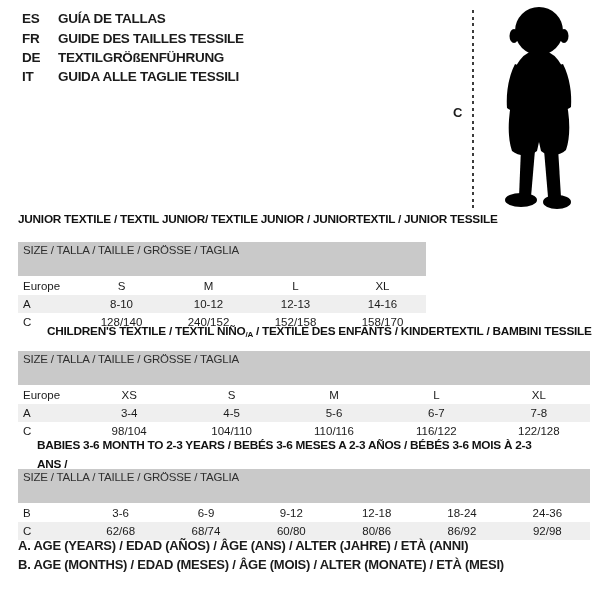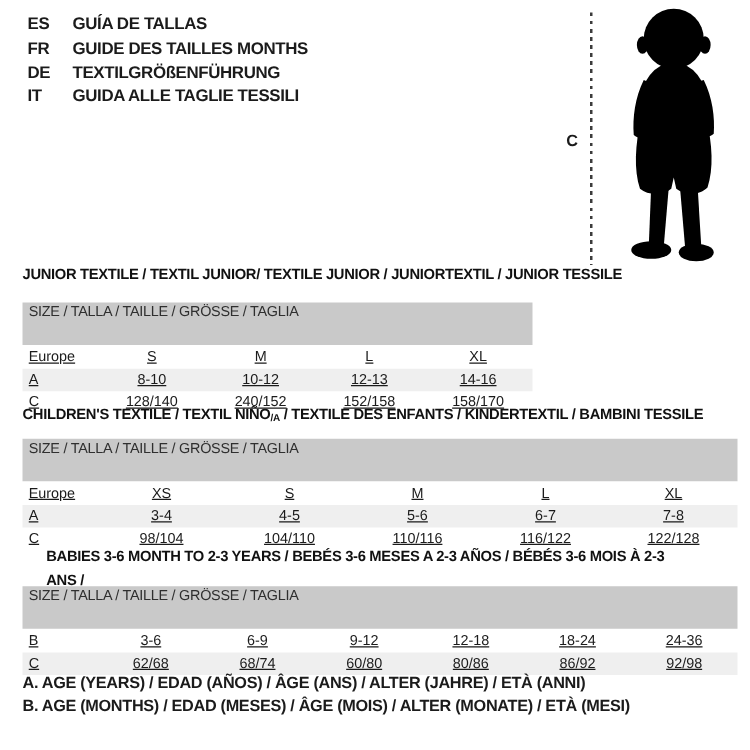--- a/index.html
+++ b/index.html
@@ -18,53 +18,53 @@
   .figure { position:absolute; left:450px; top:4px; width:150px; height:212px; }
   .dash-line { position:absolute; left:22px; top:6px; width:2px; height:202px;
     background:repeating-linear-gradient(180deg,#3c3c3c 0 3px,transparent 3px 6.5px); }
   .c-label { position:absolute; left:3px; top:101px; font-weight:bold; font-size:13px; }
   .figure svg { position:absolute; left:32px; top:0; }
 
   
   .sec-title { position:absolute; left:18px; font-weight:bold; font-size:11.8px;
     letter-spacing:-0.25px; color:#111; white-space:nowrap; }
   .t-junior   { top:212px; }
-  .t-children { top:324px; }
+  .t-children { top:324px;margin-left:29px; }
   .t-babies   { top:436px; line-height:19px; white-space:normal; width:500px;margin-left:19px; }
   .sub { font-size:8px; vertical-align:-2px; }
 
   
   .table { position:absolute; left:18px; }
   .table.junior   { top:242px; width:408px; }
   .table.children { top:351px; width:572px; }
   .table.babies   { top:469px; width:572px; }
   .thead { height:34px; line-height:17px; background:#c9c9c9; padding-left:5px;
     font-size:11.5px; color:#2f2f2f; margin-bottom:1px; letter-spacing:-0.2px; }
-  .trow { display:grid; height:18px; align-items:center; font-size:11.5px;text-decoration:underline; }
+  .trow { display:grid; height:18px; align-items:center; font-size:11.5px; }
   .trow.shaded { background:#efefef; }
   .tcell { text-align:center; white-space:nowrap; }
   .tcell.label { text-align:left; padding-left:5px; }
 
   
   .footnotes { position:absolute; left:18px; top:536px; }
   .footnote { font-weight:bold; font-size:13px; letter-spacing:-0.25px; line-height:19.4px; white-space:nowrap; }
 </style>
 </head>
 <body>
 
 <div class="canvas">
 
   <div class="lang-block">
     <div class="lang-row">
       <span class="code">ES</span>
       <span class="lbl">GUÍA DE TALLAS</span>
     </div>
     <div class="lang-row">
       <span class="code">FR</span>
-      <span class="lbl">GUIDE DES TAILLES MONTHS</span>
+      <span class="lbl">GUIDE DES TAILLES TESSILE</span>
     </div>
     <div class="lang-row">
       <span class="code">DE</span>
       <span class="lbl">TEXTILGRÖßENFÜHRUNG</span>
     </div>
     <div class="lang-row">
       <span class="code">IT</span>
       <span class="lbl">GUIDA ALLE TAGLIE TESSILI</span>
     </div>
   </div>

